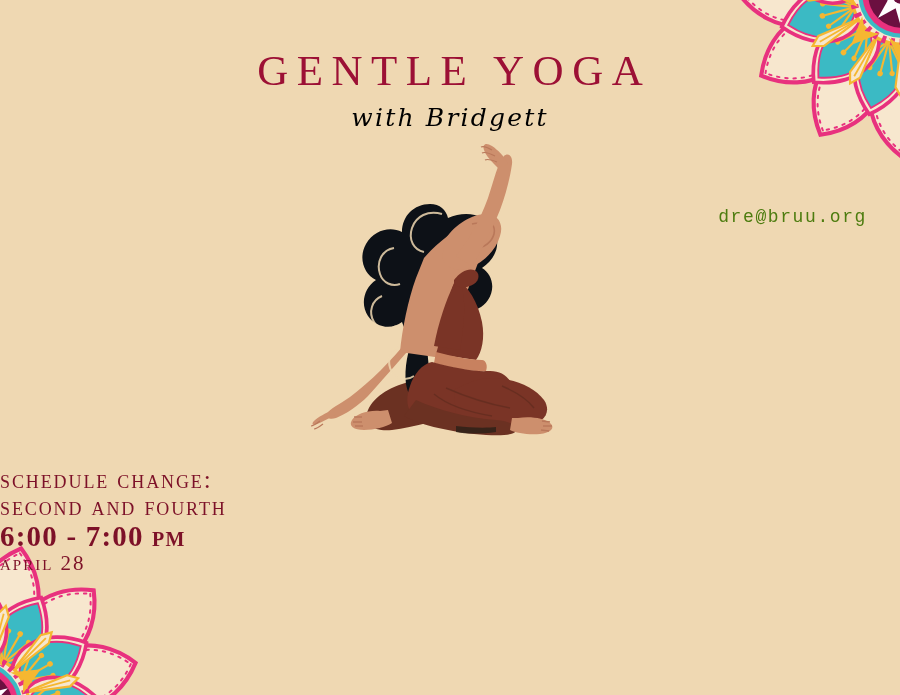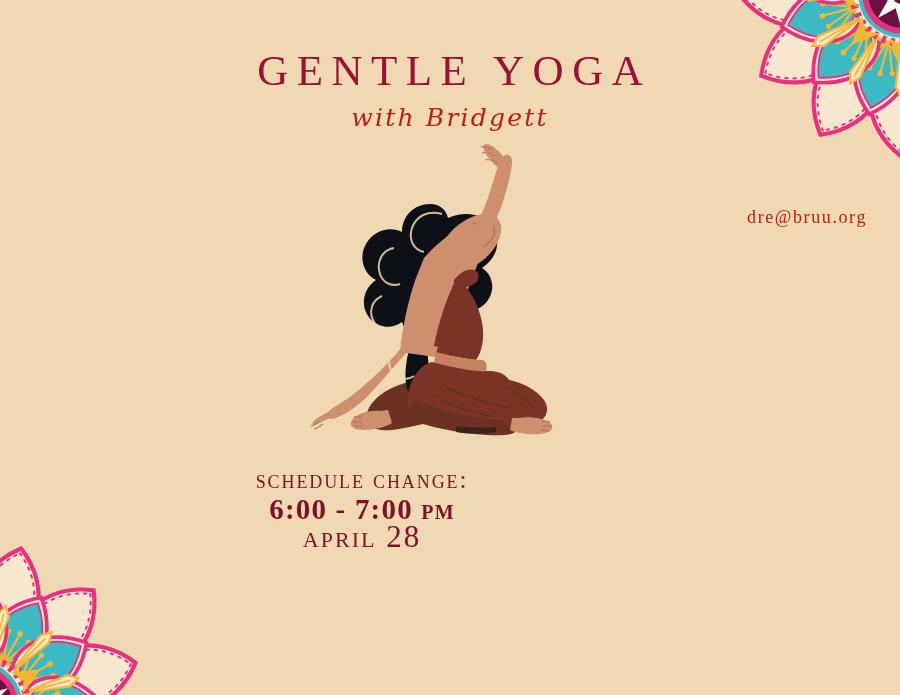--- a/index.html
+++ b/index.html
@@ -53,62 +53,62 @@
     line-height: 1.05;
     text-indent: 8.5px;
   }
   #poster-subtitle {
     margin: 11px 0 0 0;
     font-family: "DejaVu Serif", "Liberation Serif", serif;
     font-style: italic;
     font-size: 25px;
     font-weight: 400;
     letter-spacing: 2.2px;
-    color: #b91c1c;
+    color: #000000;
     line-height: 1.1;
   }
 
   #contact-email {
     position: absolute;
     top: 207px;
     right: 33px;
-    font-family: Liberation Serif, serif;
+    font-family: Liberation Mono, monospace;
     font-size: 18px;
     letter-spacing: 1.6px;
-    color: #b91c1c;
+    color: #4d7c0f;
     white-space: nowrap;
   }
 
   #schedule-block {
     position: absolute;
     top: 466px;
     left: 0;
     width: 724px;
-    text-align: center;
+    text-align: left;
     color: #7D1128;
   }
   .sched-line {
     font-family: "Liberation Serif", "DejaVu Serif", serif;
     font-variant: small-caps;
     text-transform: lowercase;
     font-size: 25px;
     letter-spacing: 1.9px;
     line-height: 27px;
     margin: 0;
     white-space: nowrap;
   }
   .sched-line.head { font-size: 25px; }
   .sched-line.time {
     font-weight: bold;
     font-size: 29px;
     letter-spacing: 1.2px;
     margin-top: 3px;
   }
   .sched-line.date {
-    font-size: 31px;
+    font-size: 21px;
     letter-spacing: 2.0px;
   }
 
   
   #yoga-figure {
     position: absolute;
     left: 296px;
     top: 138px;
     width: 300px;
     height: 308px;
@@ -422,17 +422,18 @@
         <path d="M138,256 C 150,266 172,274 196,278"></path>
         <path d="M206,248 C 220,254 232,262 238,270"></path>
       </g>
 
       <path d="M160,288 C 176,290 192,290 200,289 L 200,294 C 186,296 170,296 160,294 Z" fill="#2B2018" opacity="0.8"></path>
     </svg>
   </div>
 
   <div id="schedule-block">
     <div class="sched-line head">SCHEDULE CHANGE:</div>
+    <div class="sched-line head">SECOND AND FOURTH</div>
     <div class="sched-line time">6:00 - 7:00 PM</div>
     <div class="sched-line date">APRIL 28</div>
   </div>
 
 </div>
 
 </body></html>

